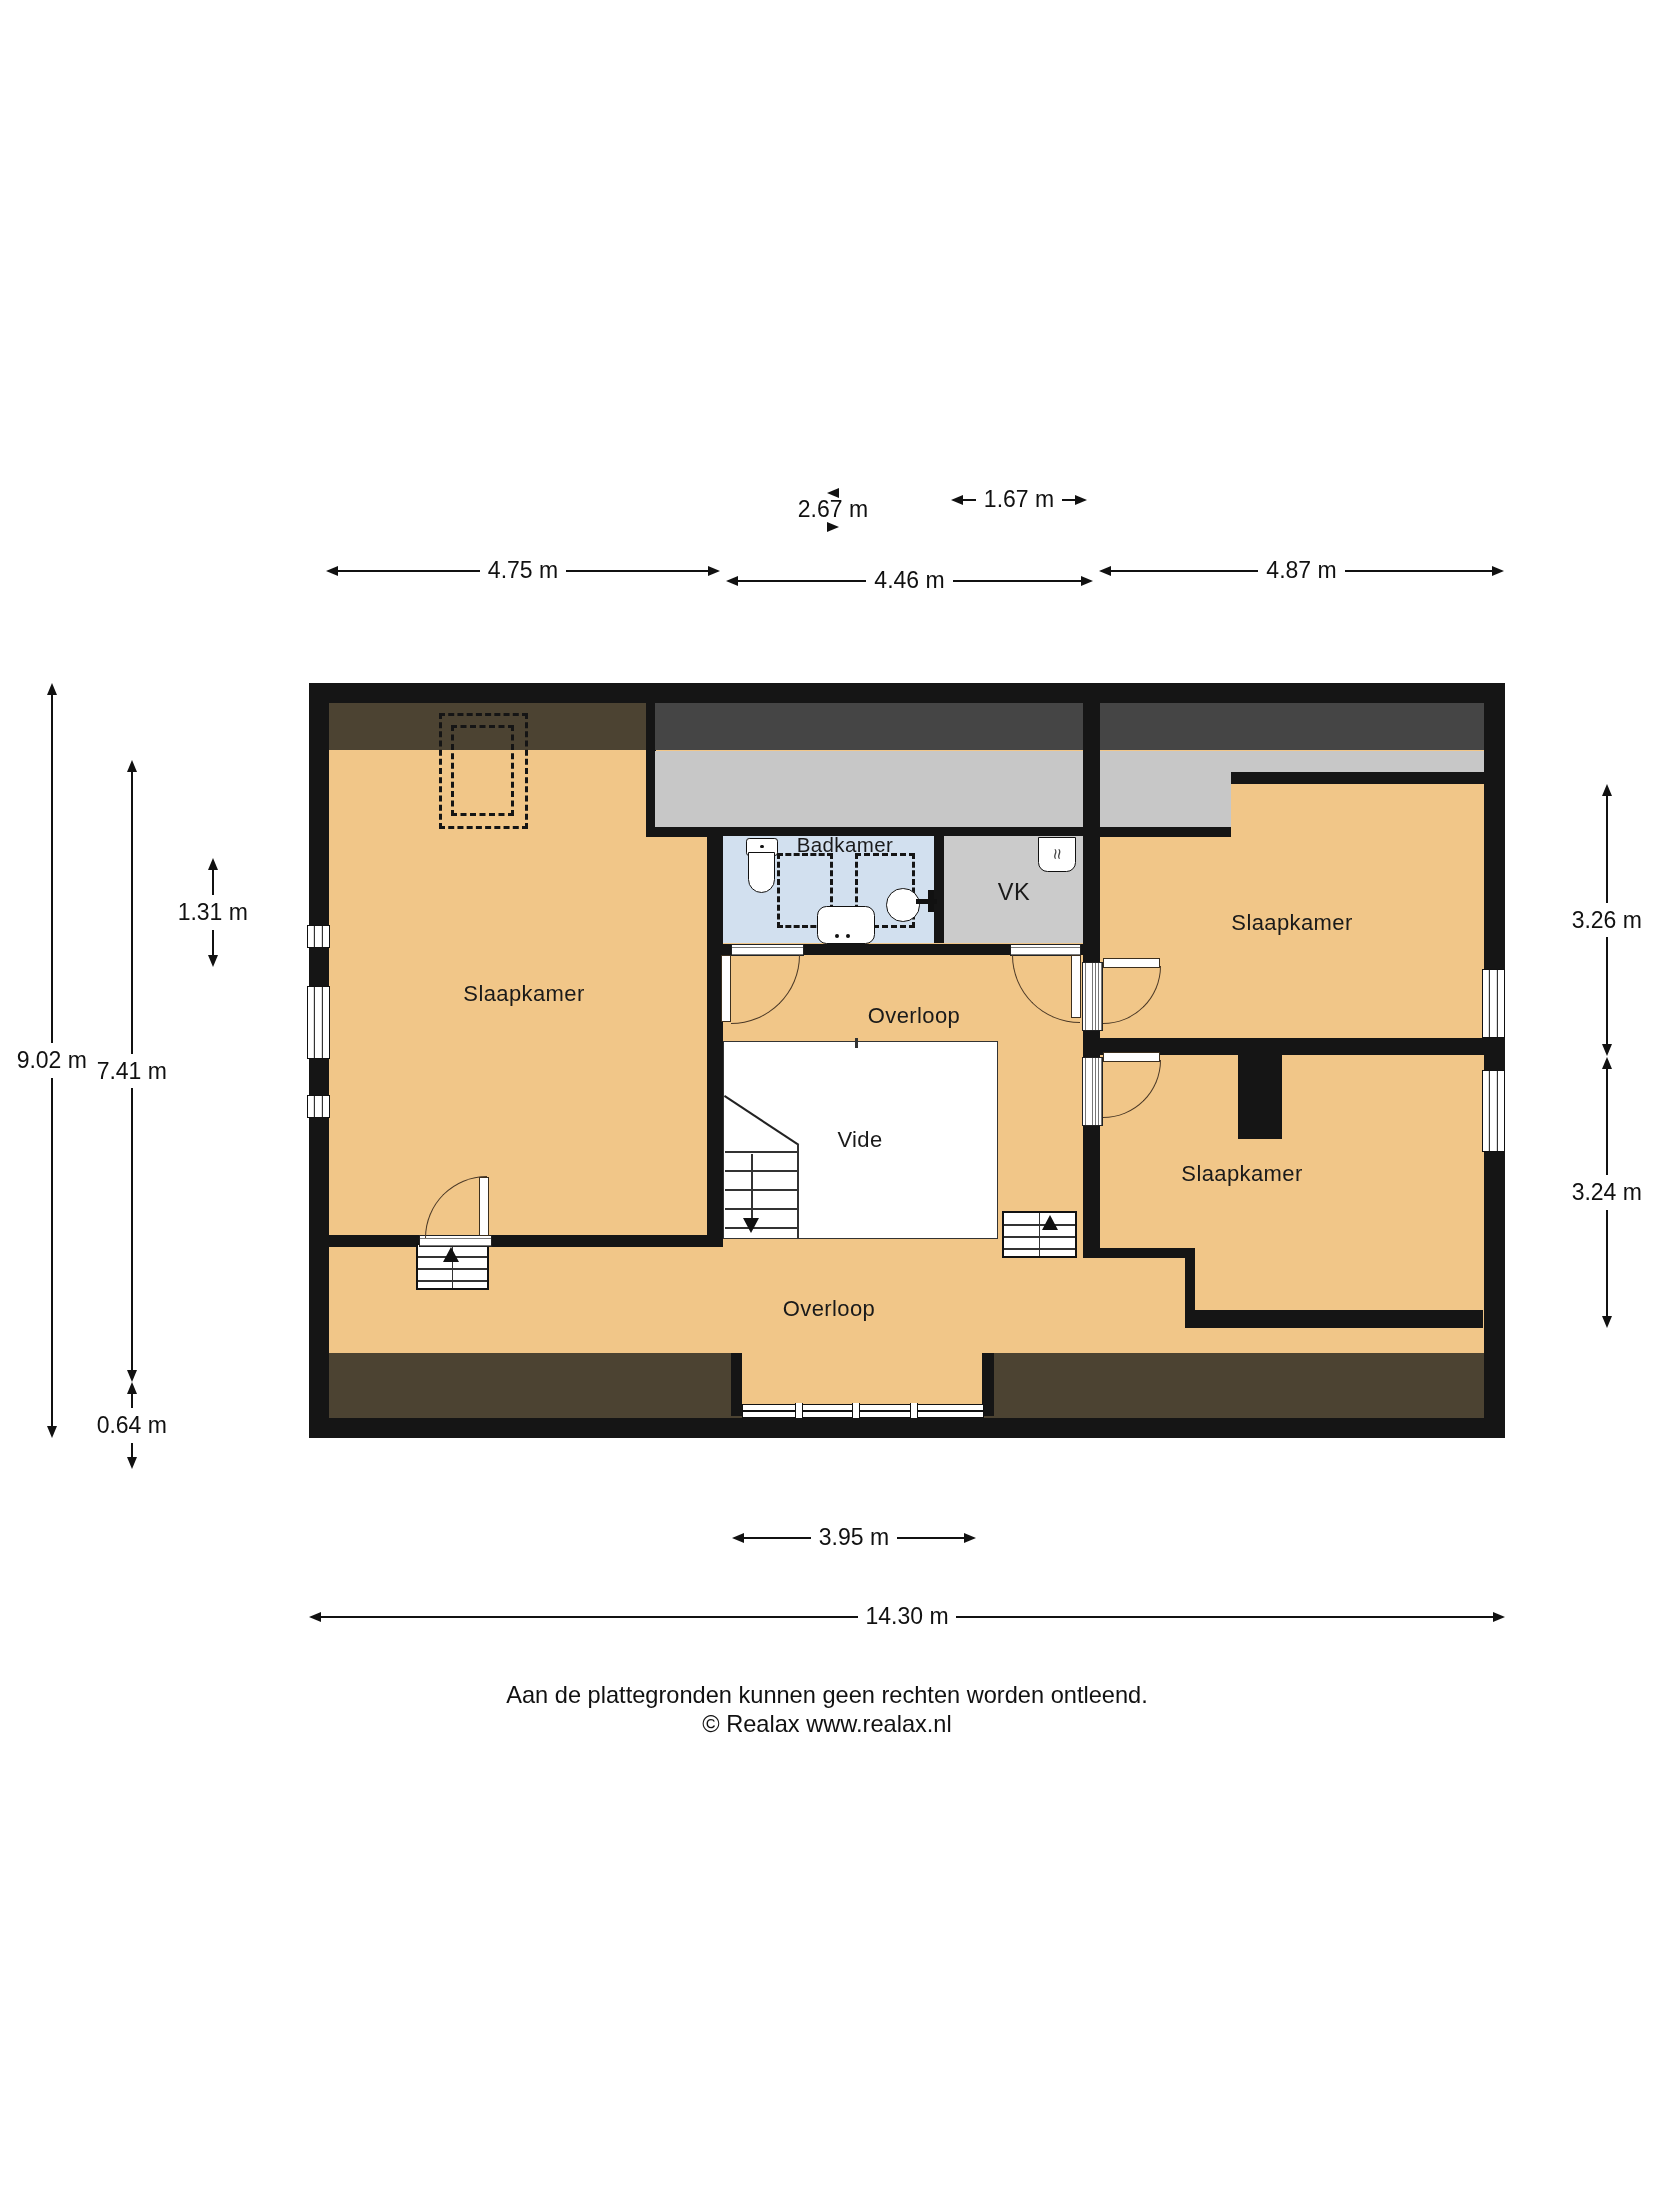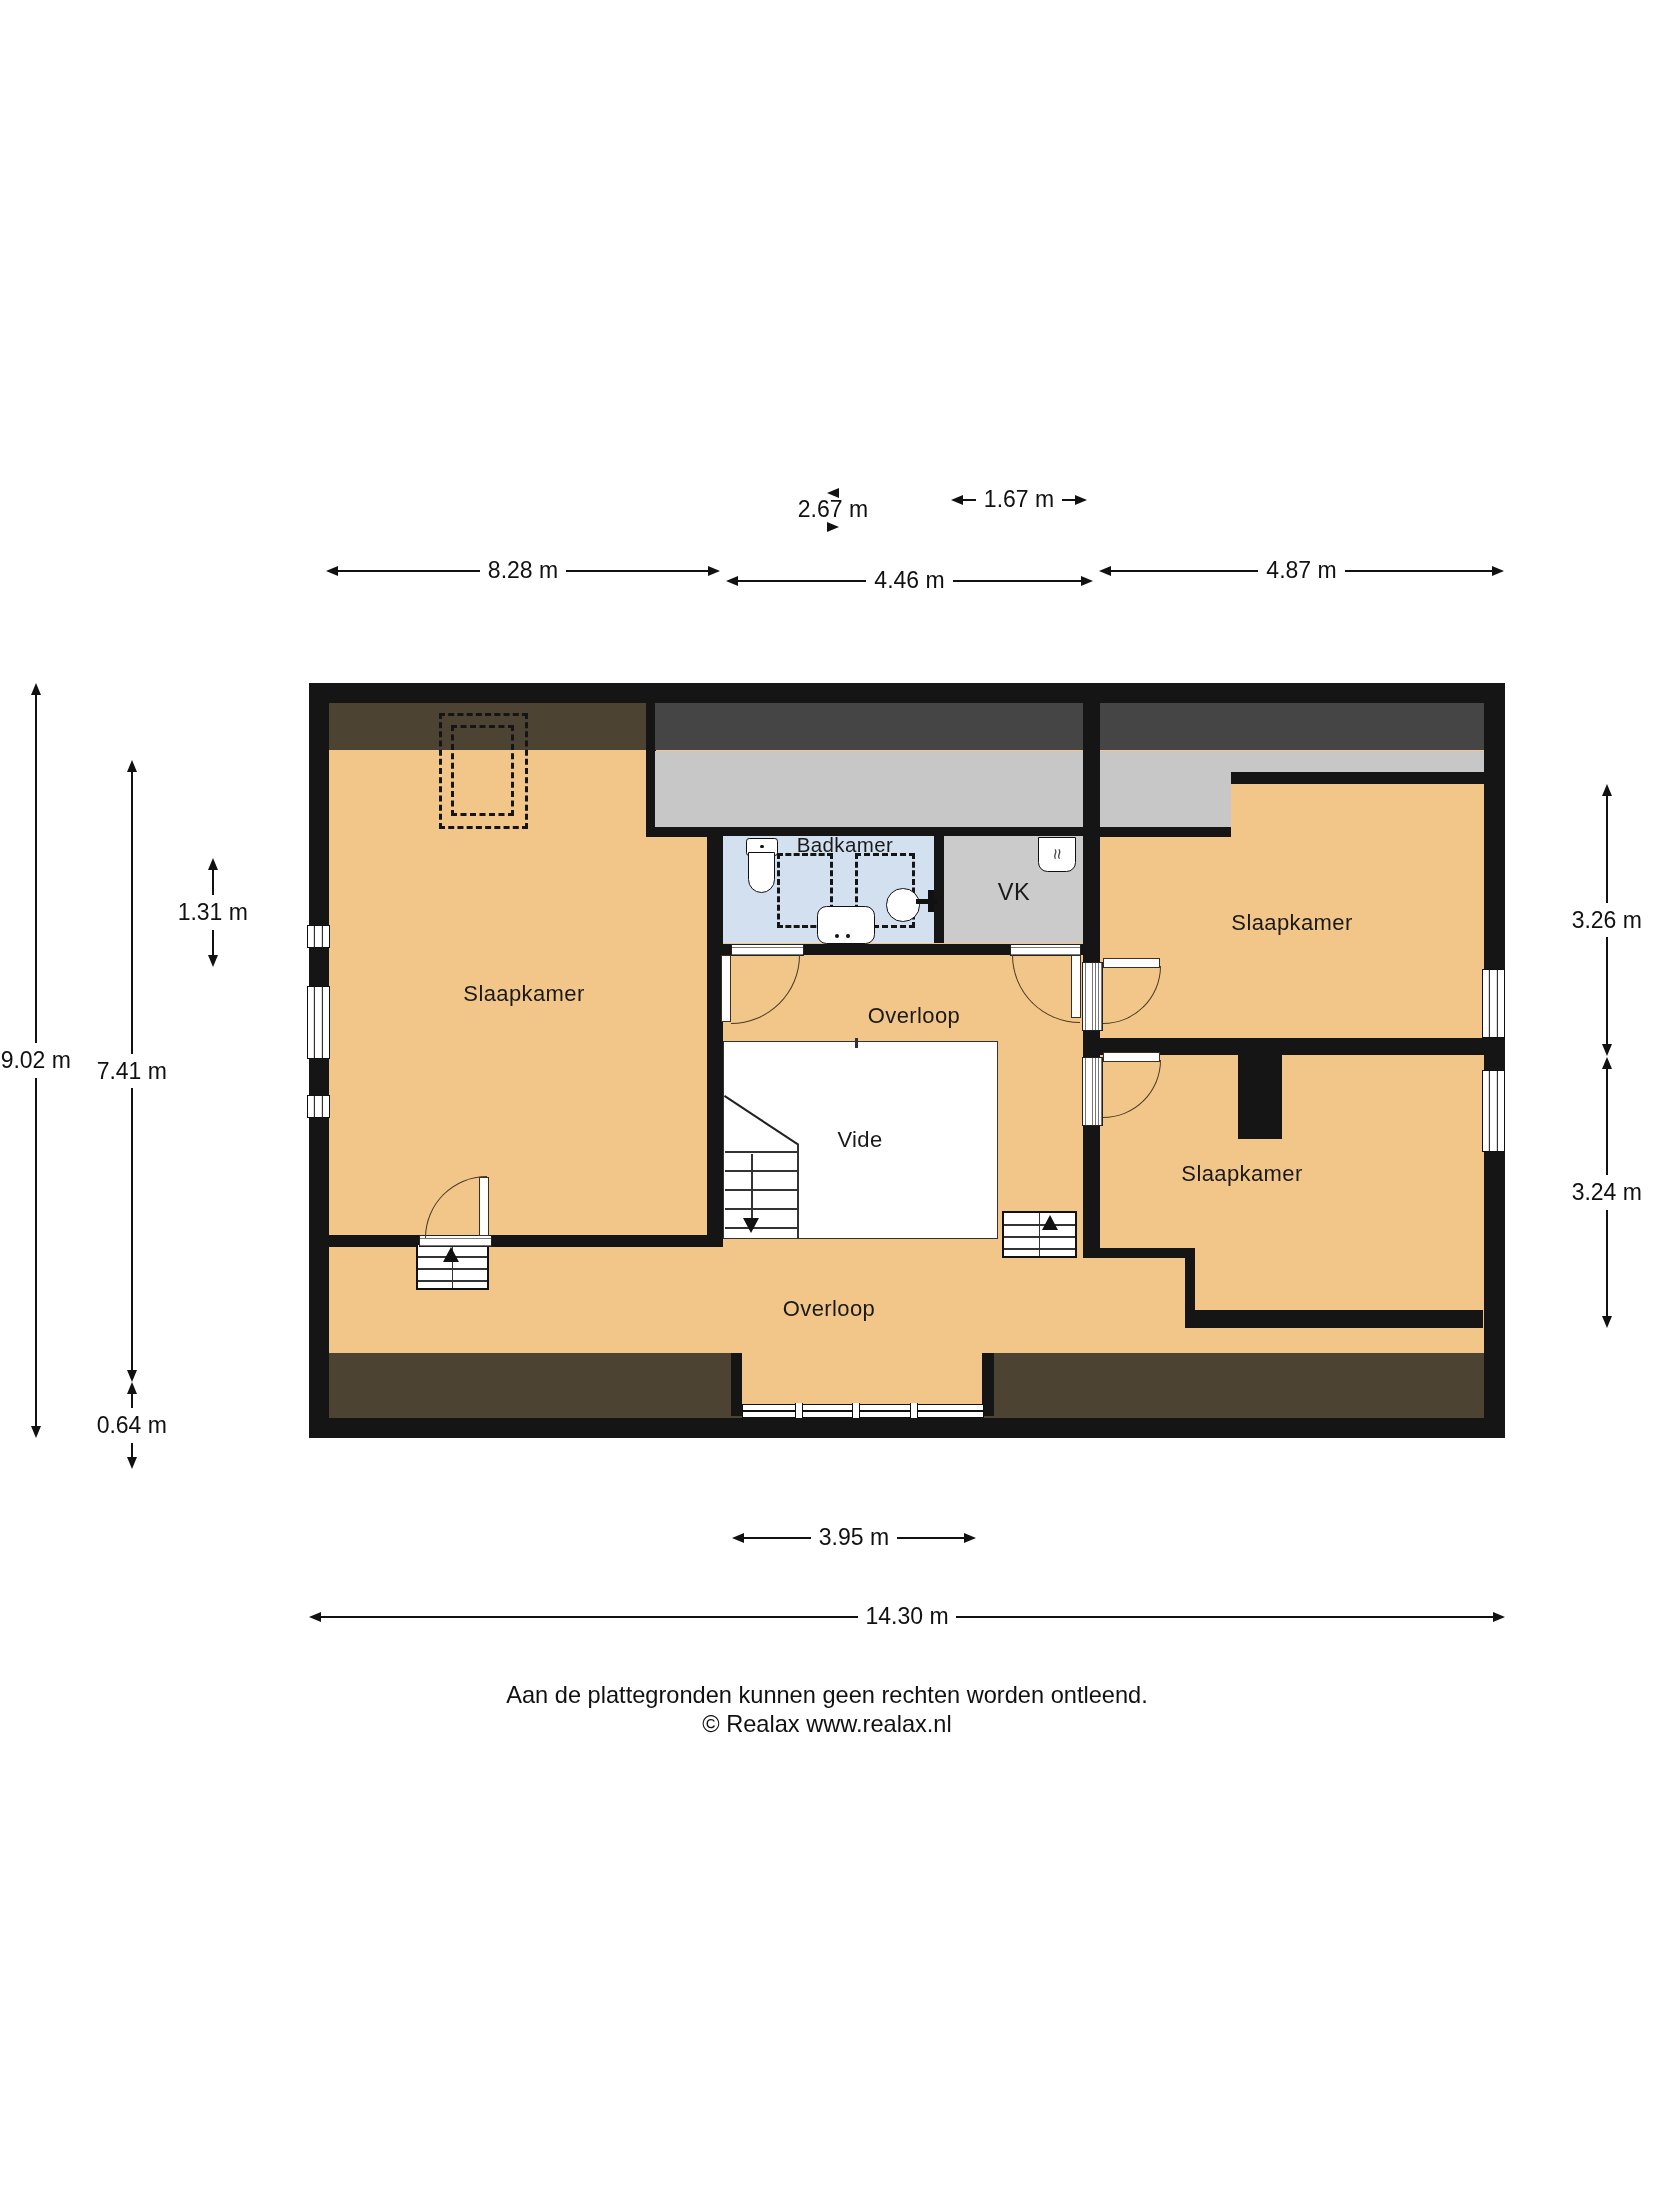--- a/index.html
+++ b/index.html
@@ -214,40 +214,40 @@
     <span class="ah-left"></span>
       <div class="line"></div>
     <span class="dim-label">1.67 m</span>
     <div class="line"></div>
       <span class="ah-right"></span>
   </div>
 
   <div class="hdim" style="left:326px;top:559px;width:394px;">
     <span class="ah-left"></span>
       <div class="line"></div>
-    <span class="dim-label">8.28 m</span>
+    <span class="dim-label">4.75 m</span>
     <div class="line"></div>
       <span class="ah-right"></span>
   </div>
   <div class="hdim" style="left:726px;top:559px;width:367px;margin-top:10px;">
     <span class="ah-left"></span>
       <div class="line"></div>
     <span class="dim-label">4.46 m</span>
     <div class="line"></div>
       <span class="ah-right"></span>
   </div>
   <div class="hdim" style="left:1099px;top:559px;width:405px;">
     <span class="ah-left"></span>
       <div class="line"></div>
     <span class="dim-label">4.87 m</span>
     <div class="line"></div>
       <span class="ah-right"></span>
   </div>
 
-  <div class="vdim" style="left:24px;top:683px;height:755px;">
+  <div class="vdim" style="left:40px;top:683px;height:755px;">
     <span class="ah-up"></span>
       <div class="line"></div>
     <span class="dim-label">9.02 m</span>
     <div class="line"></div>
       <span class="ah-down"></span>
   </div>
   <div class="vdim" style="left:120px;top:760px;height:622px;">
     <span class="ah-up"></span>
       <div class="line"></div>
     <span class="dim-label">7.41 m</span>

